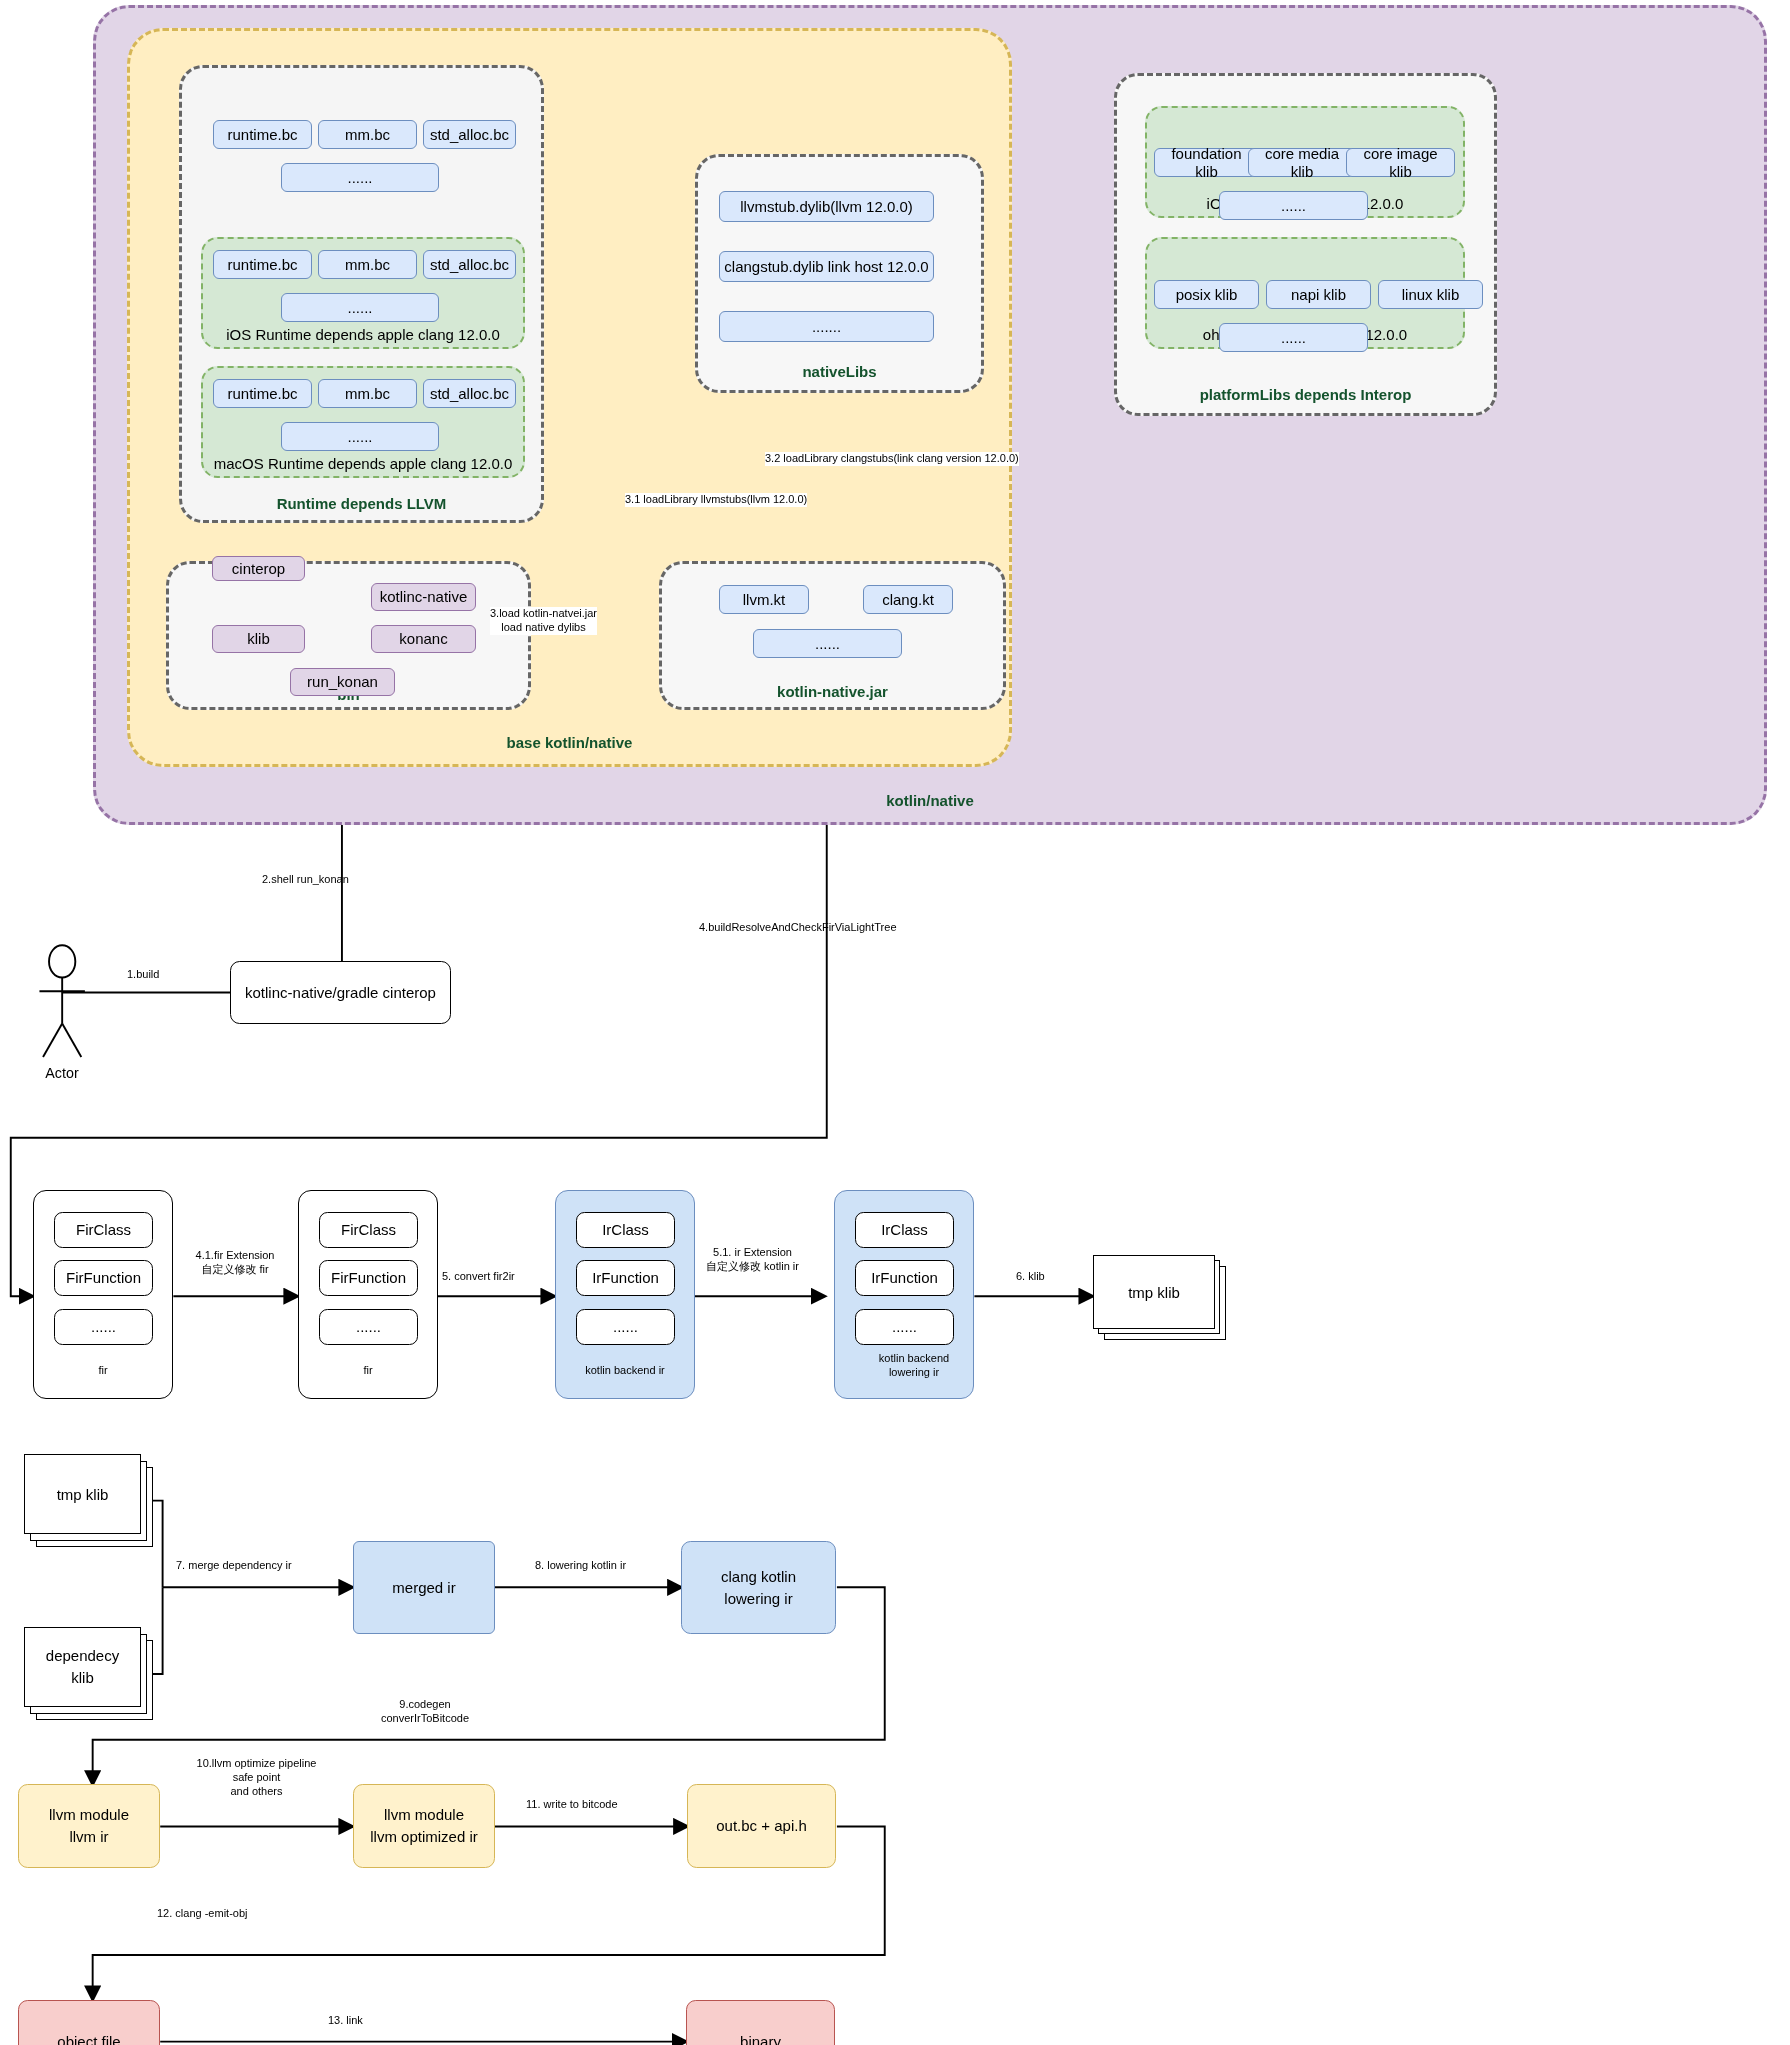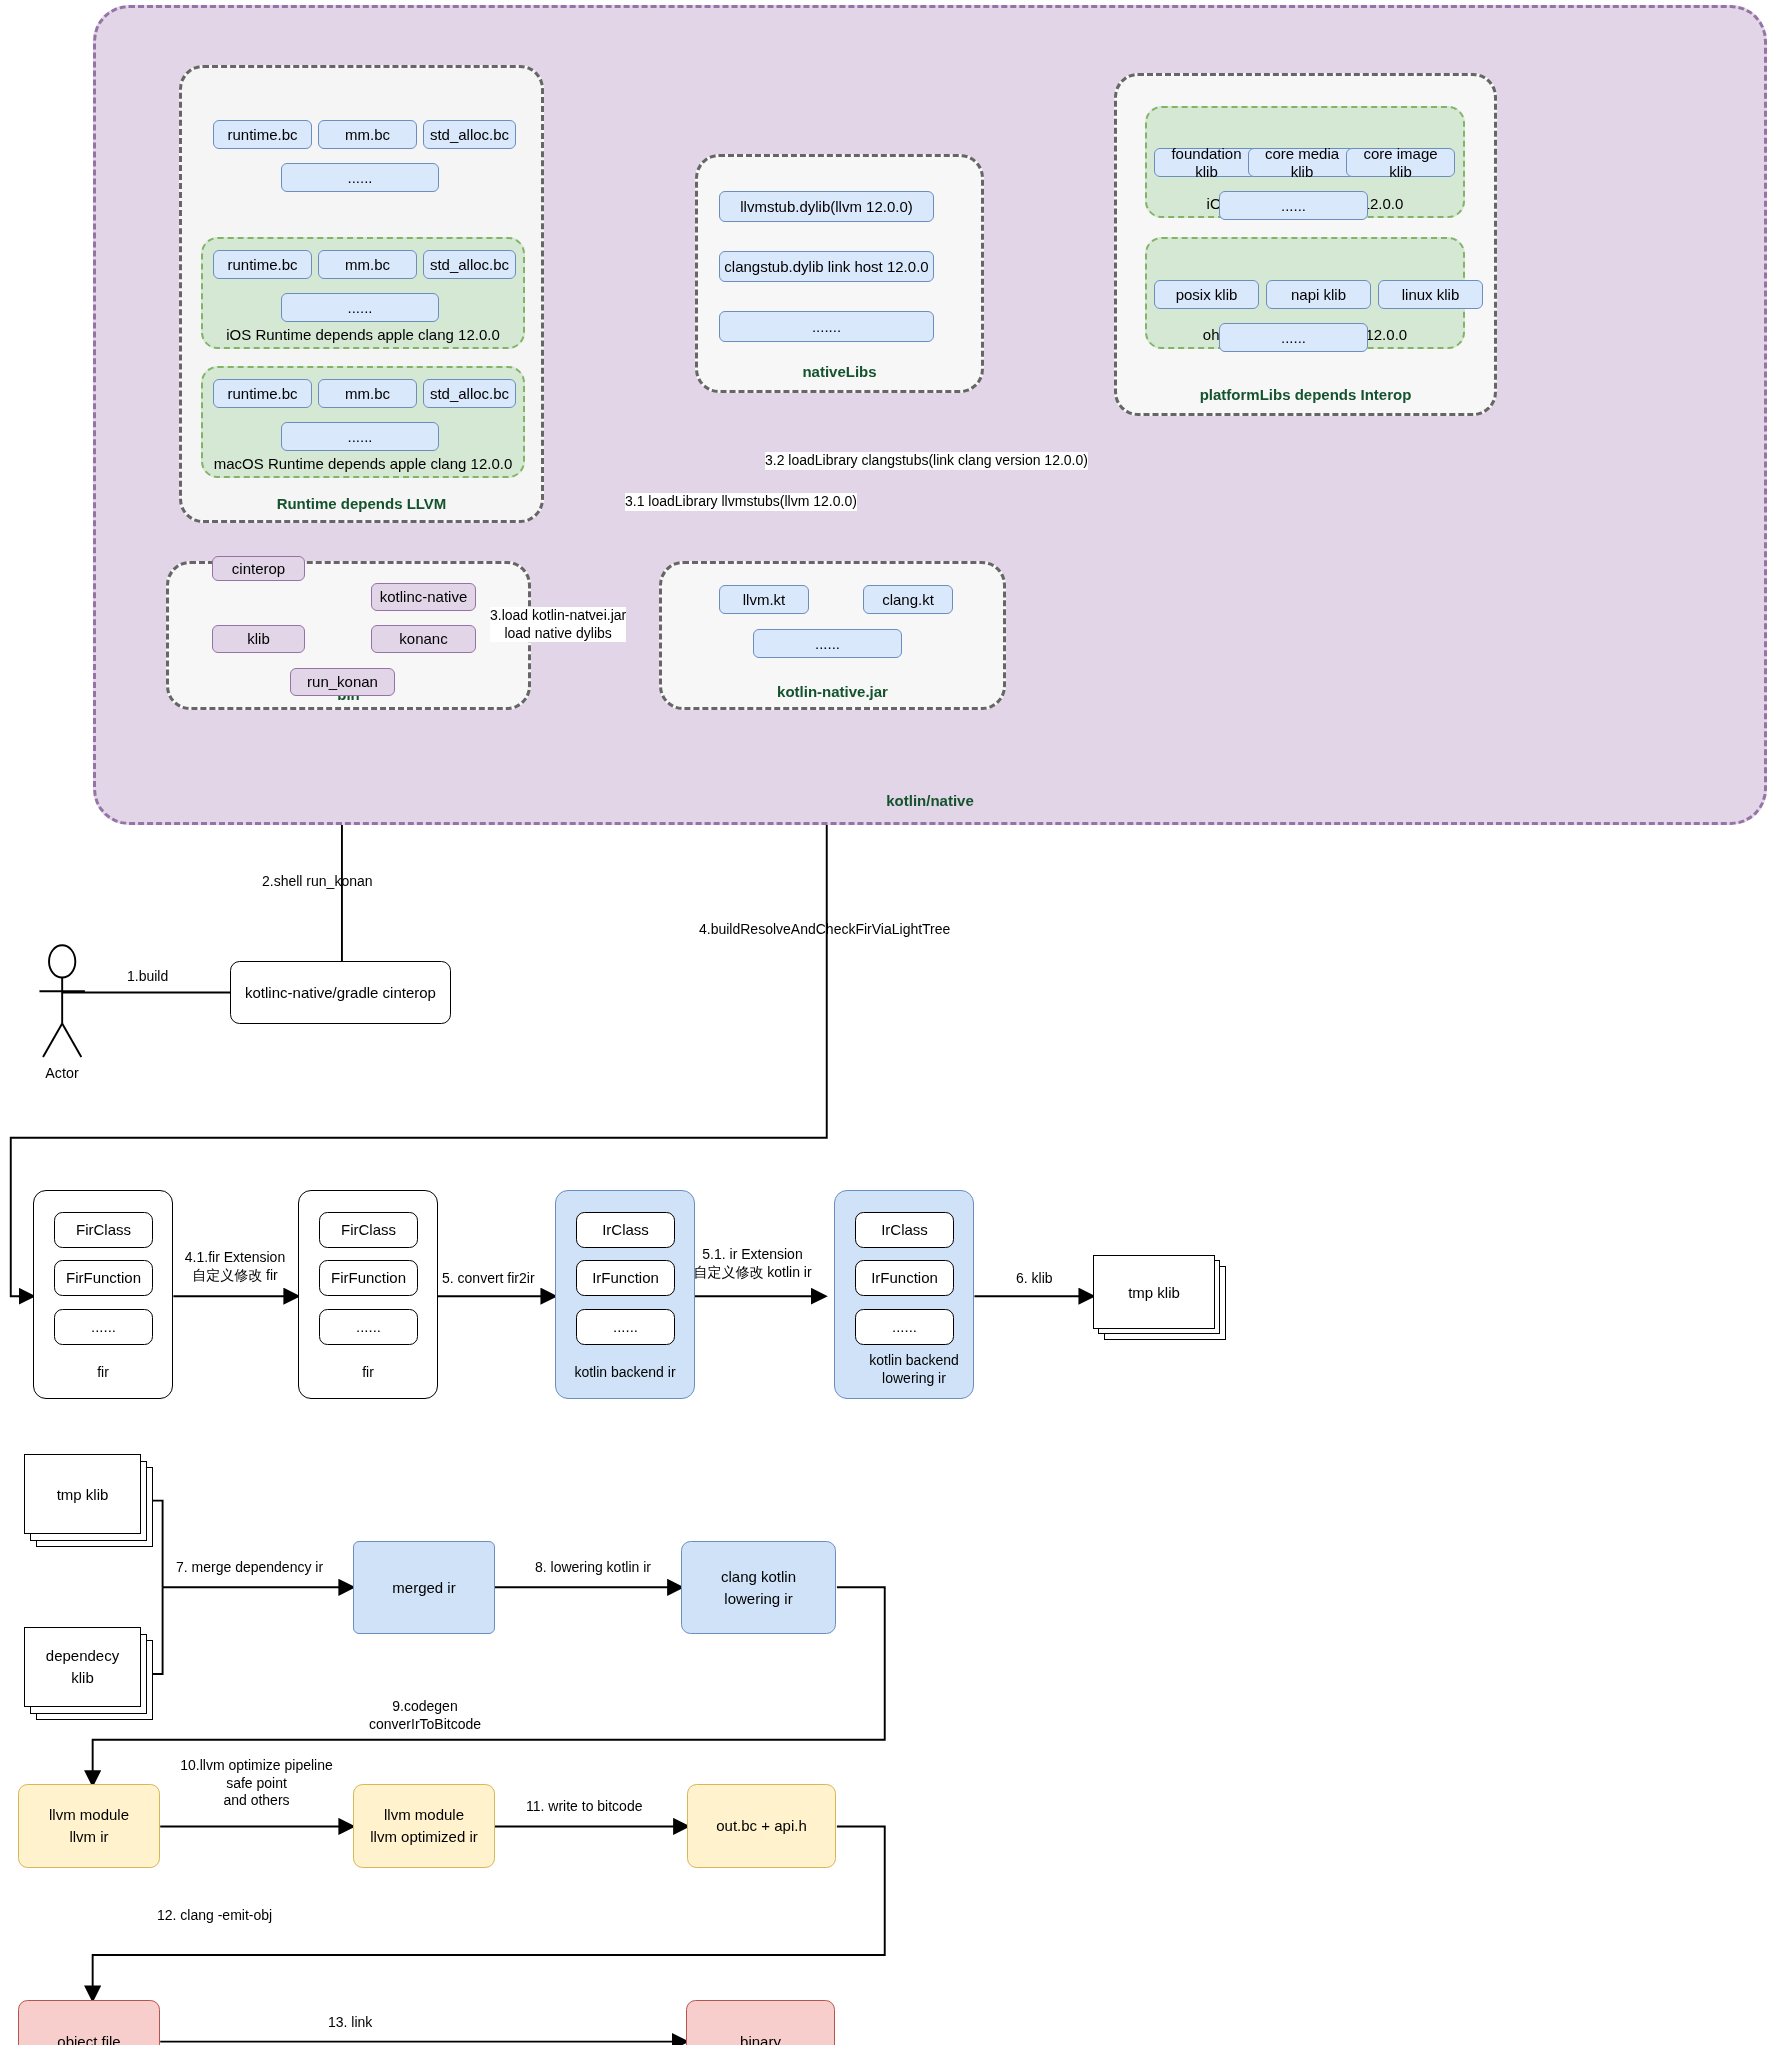--- a/index.html
+++ b/index.html
@@ -23,21 +23,21 @@
   .chip-purple{background:#e1d5e7;border:1.2px solid #9673a6;}
   .chip-white{background:#ffffff;border:1.2px solid #000000;}
   .chip-lblue{background:#cfe2f7;border:1.2px solid #6c8ebf;}
   .chip-yellow{background:#fff2cc;border:1.2px solid #d6b656;}
   .chip-red{background:#f8cecc;border:1.2px solid #b85450;}
   .chip-plain{background:#ffffff;border:1.2px solid #000000;border-radius:9.6px;}
 
   .stack{position:absolute;}
   .stack .sh{position:absolute;background:#fff;border:1.2px solid #000;}
 
-  .edge-label{position:absolute;font-size:14px;color:#000;background:#ffffff;
+  .edge-label{position:absolute;font-size:11px;color:#000;background:#ffffff;
               white-space:nowrap;line-height:1.25;text-align:center;}
   .edge-label.nobg{background:transparent;}
 
   svg.wires{position:absolute;left:0;top:0;width:1791px;height:2046px;overflow:visible;pointer-events:none;}
   .red-ver{color:#ff6666;}
   .actor-label{position:absolute;font-size:14.3px;text-align:center;width:72px;}
 </style>
 </head>
 <body>
 
@@ -94,20 +94,23 @@
       <line x1="66" y1="1658" x2="142" y2="1658"></line>
       <line x1="104" y1="1712" x2="72" y2="1768"></line>
       <line x1="104" y1="1712" x2="136" y2="1768"></line>
     </g>
   </svg>
 
   <div class="cont cont-purple" style="left:93px;top:4.8px;width:1674px;height:820px;">
     <div class="grp-label" style="bottom:13px;left:0;">kotlin/native</div>
   </div>
 
+  <div class="cont cont-orange" style="left:127px;top:27.5px;width:885px;height:739px;">
+    <div class="grp-label" style="bottom:13px;left:0;">base kotlin/native</div>
+  </div>
 
   <div class="cont cont-gray" style="left:179px;top:65px;width:365px;height:458px;">
     <div class="grp-label" style="bottom:8.4px;left:0;">Runtime depends LLVM</div>
   </div>
 
   <div class="chip chip-blue" style="left:213px;top:120px;width:99px;height:29px;">runtime.bc</div>
   <div class="chip chip-blue" style="left:318px;top:120px;width:99px;height:29px;">mm.bc</div>
   <div class="chip chip-blue" style="left:423px;top:120px;width:93px;height:29px;">std_alloc.bc</div>
   <div class="chip chip-blue" style="left:281px;top:163px;width:158px;height:29px;">......</div>
 

